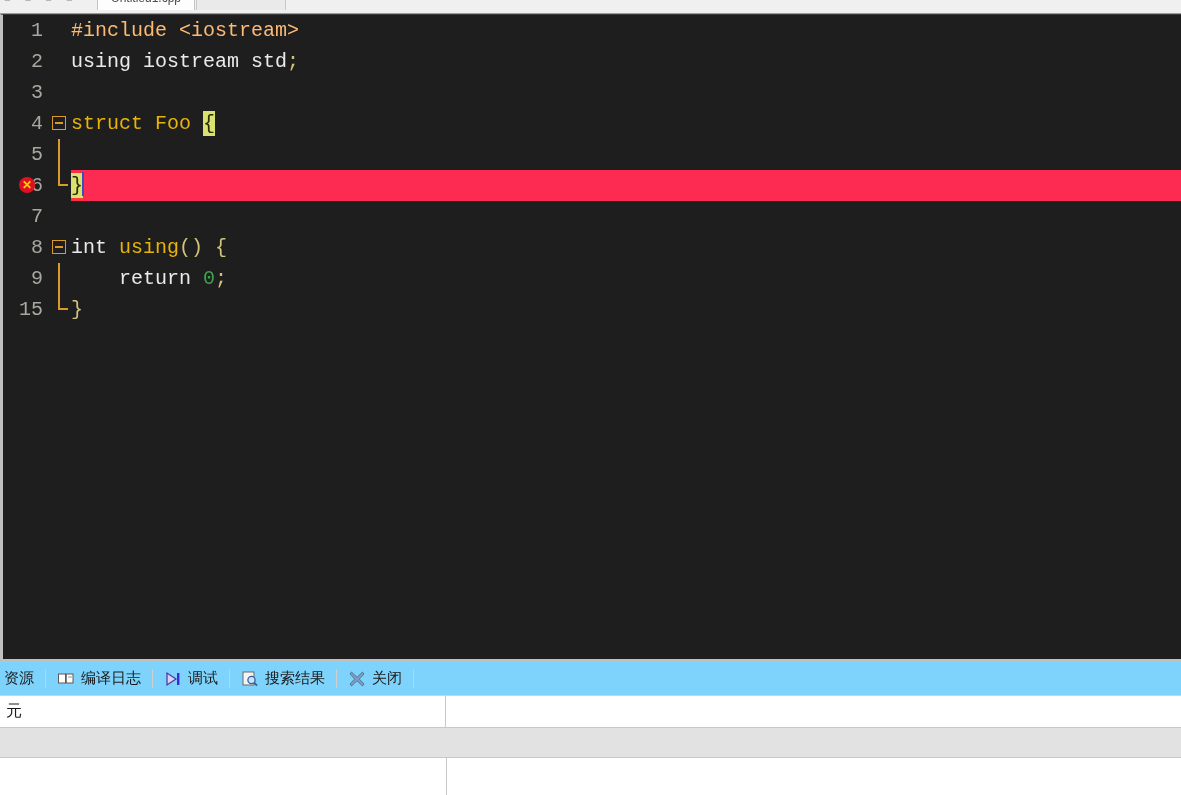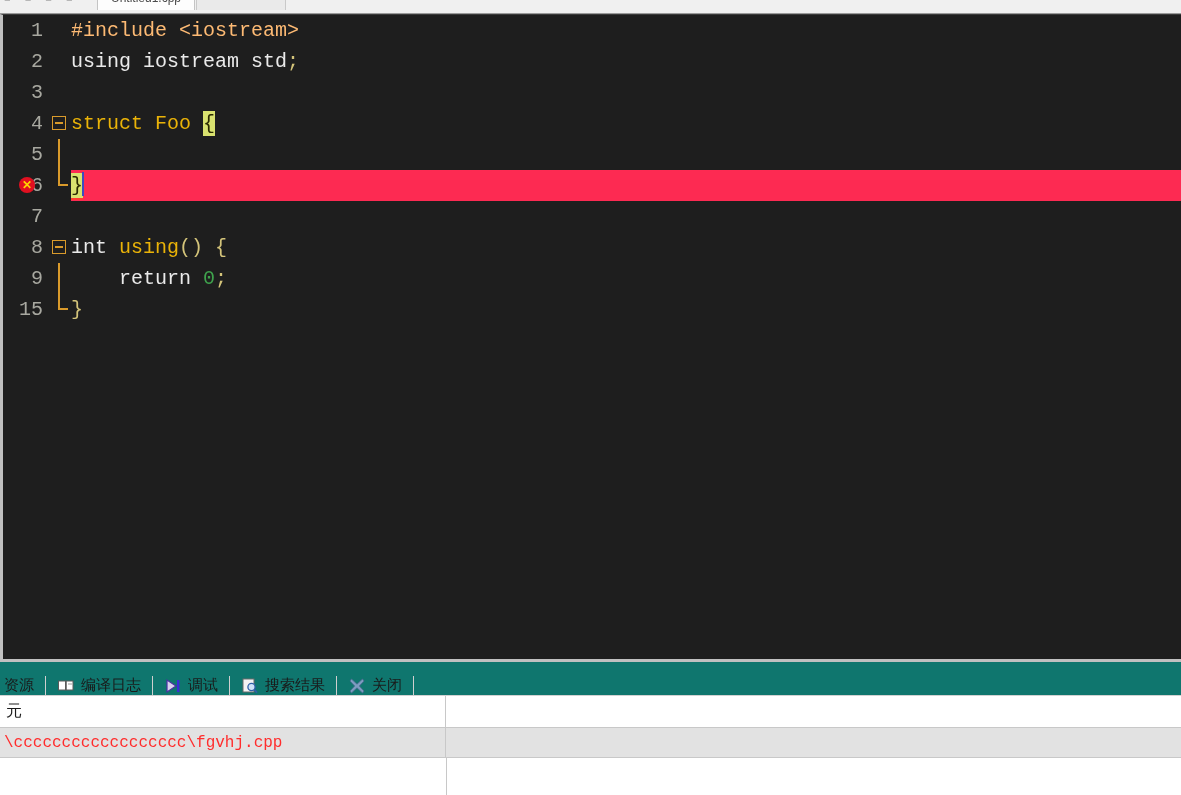--- a/index.html
+++ b/index.html
@@ -230,22 +230,22 @@
     background: #f0f0f0;
     display: flex;
     flex-direction: column;
     overflow: hidden;
     position: relative;
   }
   .panel-tabs {
     height: 33px;
     flex: 0 0 33px;
     display: flex;
-    align-items: flex-end;
-    background: #0f766e;
+    align-items: center;
+    background: #7dd3fc;
     border-bottom: 1px solid #d2d2d2;
     overflow: hidden;
   }
   .ptab {
     display: flex;
     align-items: center;
     gap: 6px;
     padding: 0 11px;
     border-right: 1px solid #cfcfcf;
     font-size: 15px;
@@ -451,20 +451,19 @@
       </div>
 
     </div>
 
     <div class="table">
       <div class="thead">
         <div class="th c1">元</div>
       </div>
 
       <div class="trow">
-        <div class="td c1">\cccccccccccccccccc\fgvhj.cpp</div>
       </div>
 
       <div class="table-rest"></div>
     </div>
 
   </div>
 </div>
 
 </body></html>

